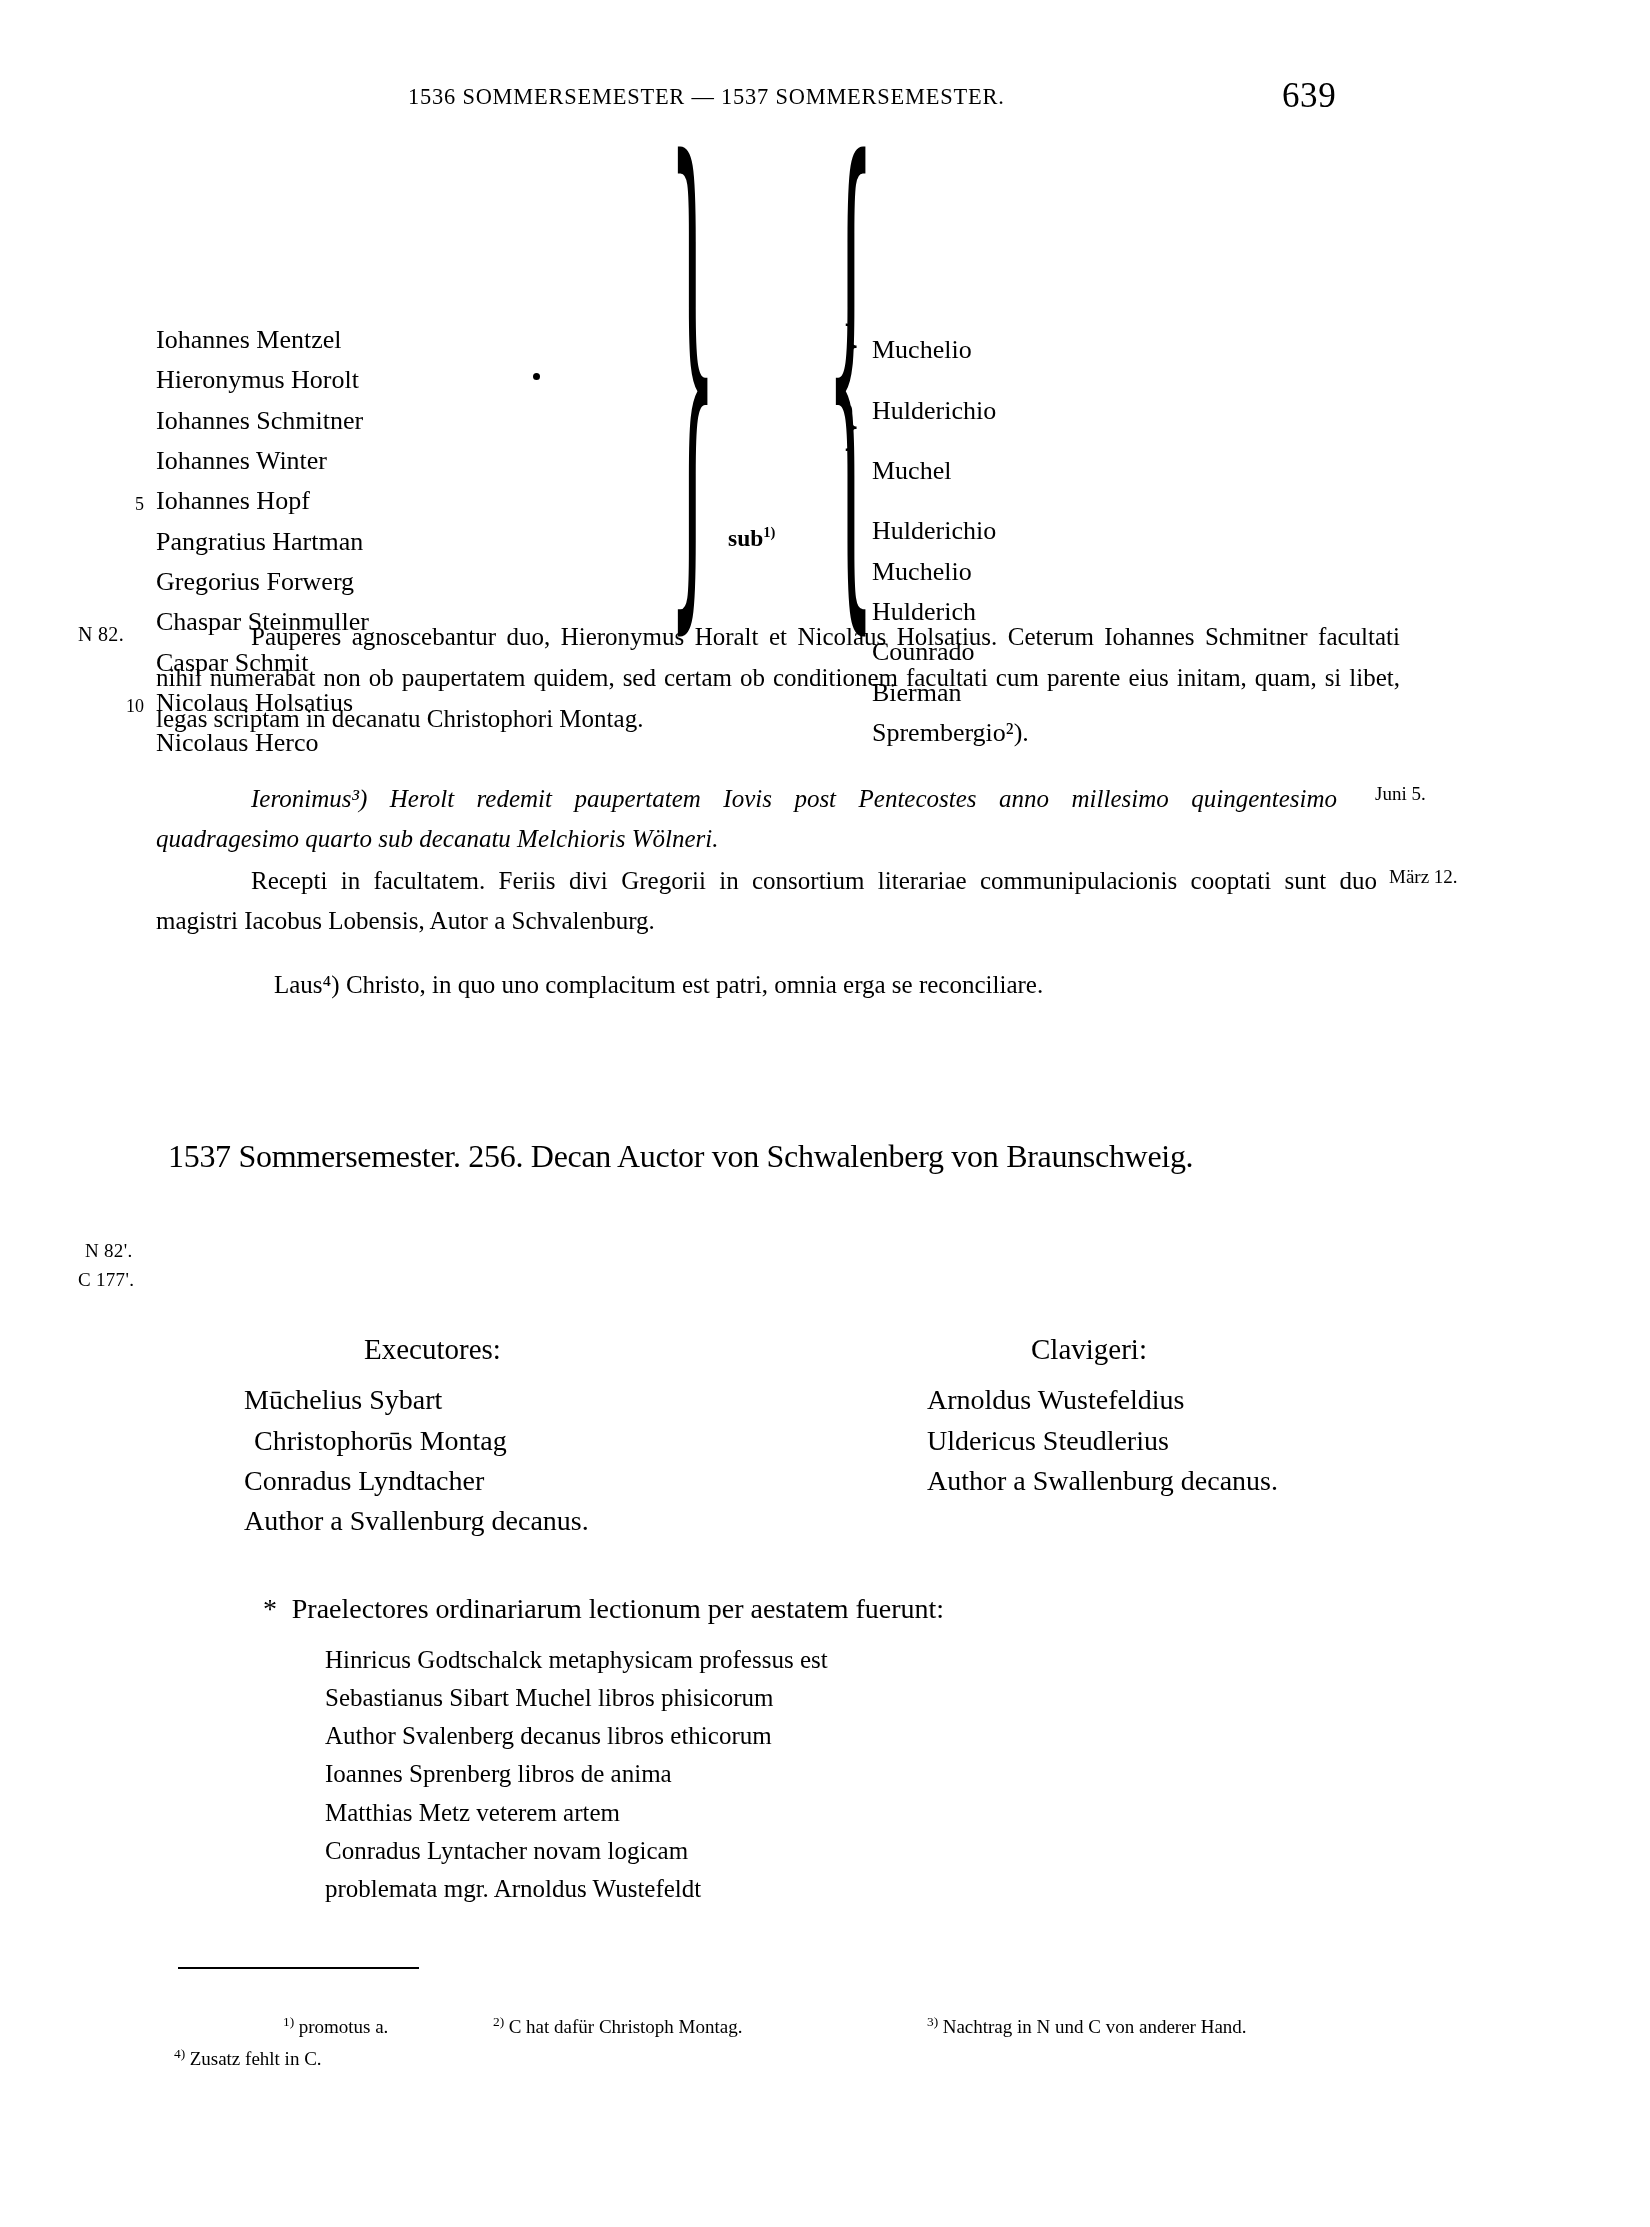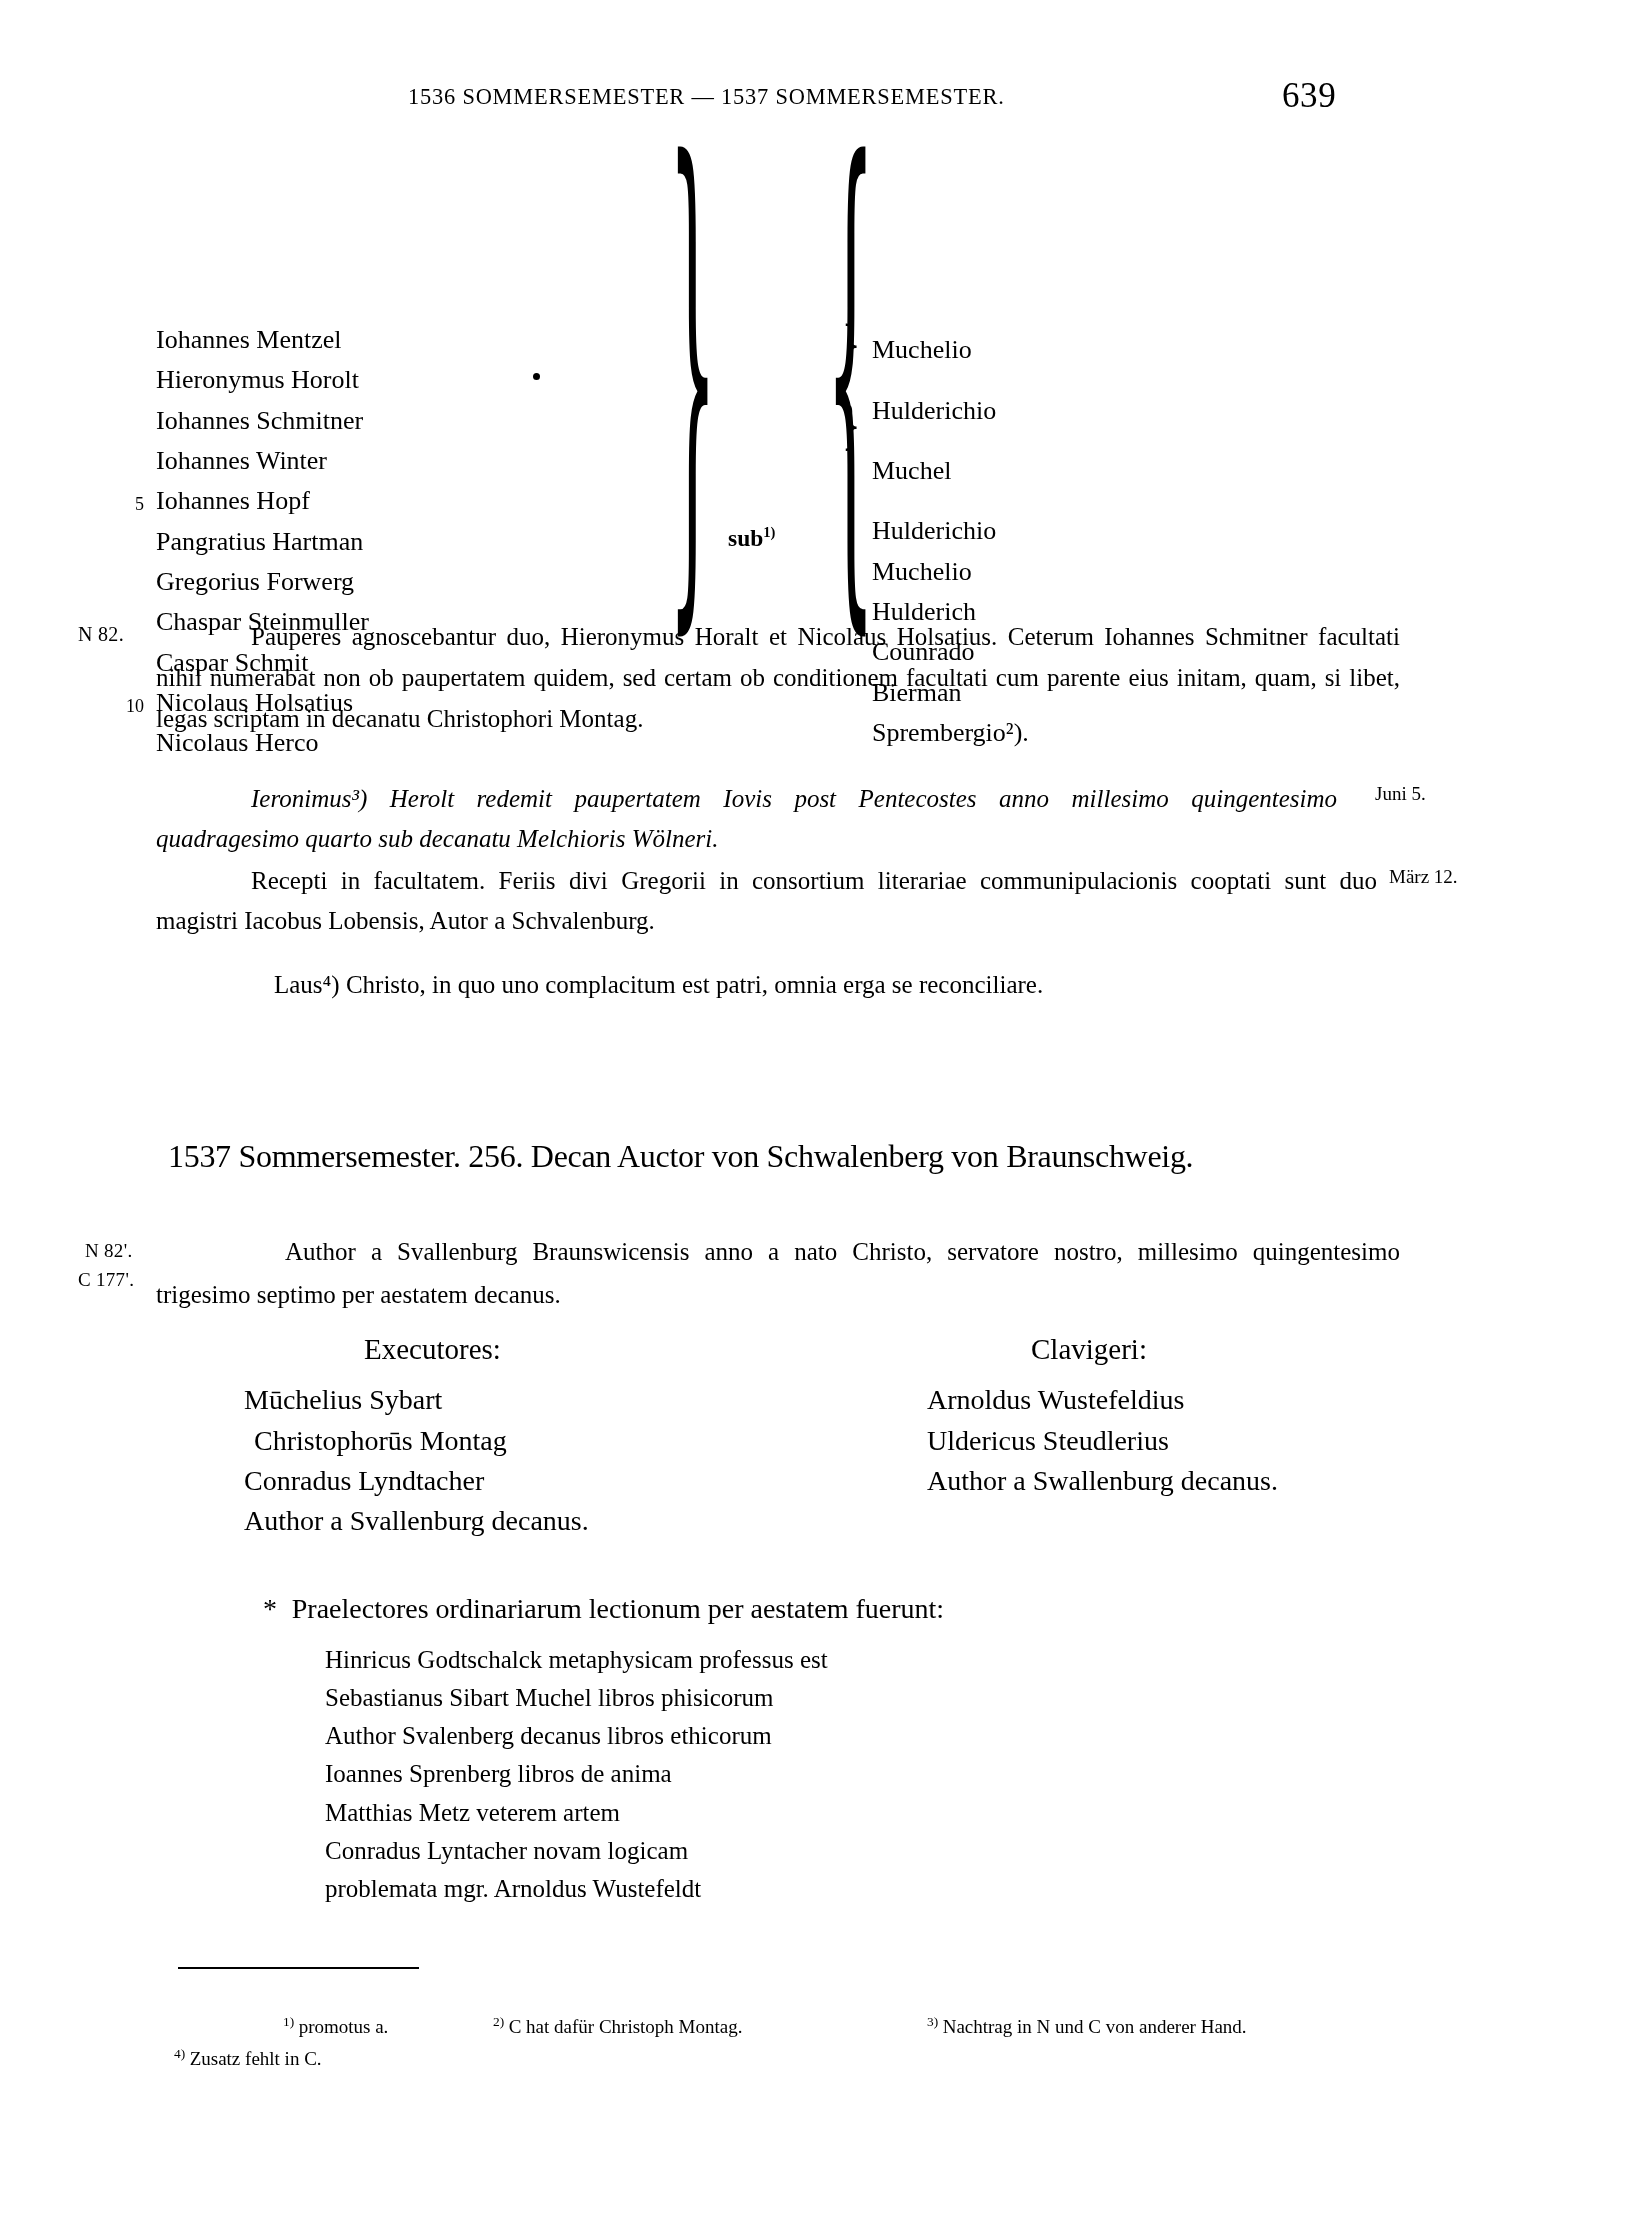--- a/index.html
+++ b/index.html
@@ -272,21 +272,20 @@
 
   <div class="para" style="left:156px; top:861px; width:1221px; text-indent:95px; line-height:40px">Recepti in facultatem.  Feriis divi Gregorii in consortium literariae communipulacionis cooptati sunt duo magistri Iacobus Lobensis, Autor a Schvalenburg.</div>
   <div class="marg-right" style="left:1389px; top:866px">März 12.</div>
 
   <div class="para" style="left:156px; top:962px; width:1244px; text-indent:118px; line-height:46px">Laus⁴) Christo, in quo uno complacitum est patri, omnia erga se reconciliare.</div>
 
   <div class="heading">1537 Sommersemester.  256. Decan Auctor von Schwalenberg von Braunschweig.</div>
 
   <div class="marg" style="left:85px; top:1240px; font-size:19px">N 82'.</div>
   <div class="marg" style="left:78px; top:1269px; font-size:19px">C 177'.</div>
-  <div class="para" style="left:156px; top:1230px; width:1244px; text-indent:129px; line-height:43px">Author a Svallenburg Braunswicensis anno a nato Christo, servatore nostro, millesimo quingentesimo trigesimo septimo per aestatem decanus.</div>
 
   <div class="colhead" style="left:364px; top:1333px">Executores:</div>
   <div class="colitem" style="left:244px; top:1384px">Mūchelius Sybart</div>
   <div class="colitem" style="left:254px; top:1425px">Christophorūs Montag</div>
   <div class="colitem" style="left:244px; top:1465px">Conradus Lyndtacher</div>
   <div class="colitem" style="left:244px; top:1505px">Author a Svallenburg decanus.</div>
 
   <div class="colhead" style="left:1031px; top:1333px">Clavigeri:</div>
   <div class="colitem" style="left:927px; top:1384px">Arnoldus Wustefeldius</div>
   <div class="colitem" style="left:927px; top:1425px">Uldericus Steudlerius</div>

